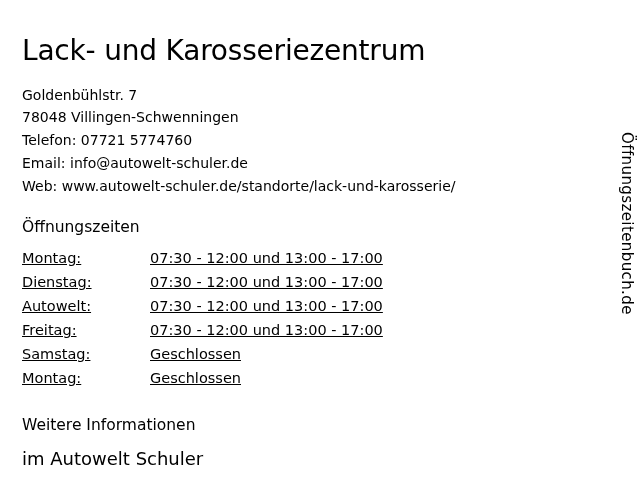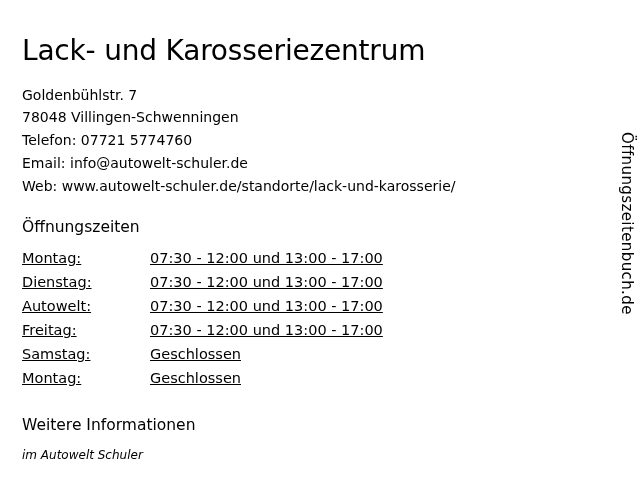--- a/index.html
+++ b/index.html
@@ -53,23 +53,22 @@
     padding: 0 0 8px 0;
     vertical-align: top;
     white-space: nowrap;
     text-decoration: underline;
   }
   table.hours td.day {
     width: 122px;
     padding-right: 6px;
   }
   .info-text {
-    font-size: 12px;
+    font-size: 18px;
     margin-top: 12px;
-    font-style: italic;
   }
   .sidelabel {
     position: absolute;
     right: 4px;
     top: 132px;
     width: 26px;
     height: 280px;
     font-size: 15px;
     color: #000000;
     writing-mode: vertical-rl;

